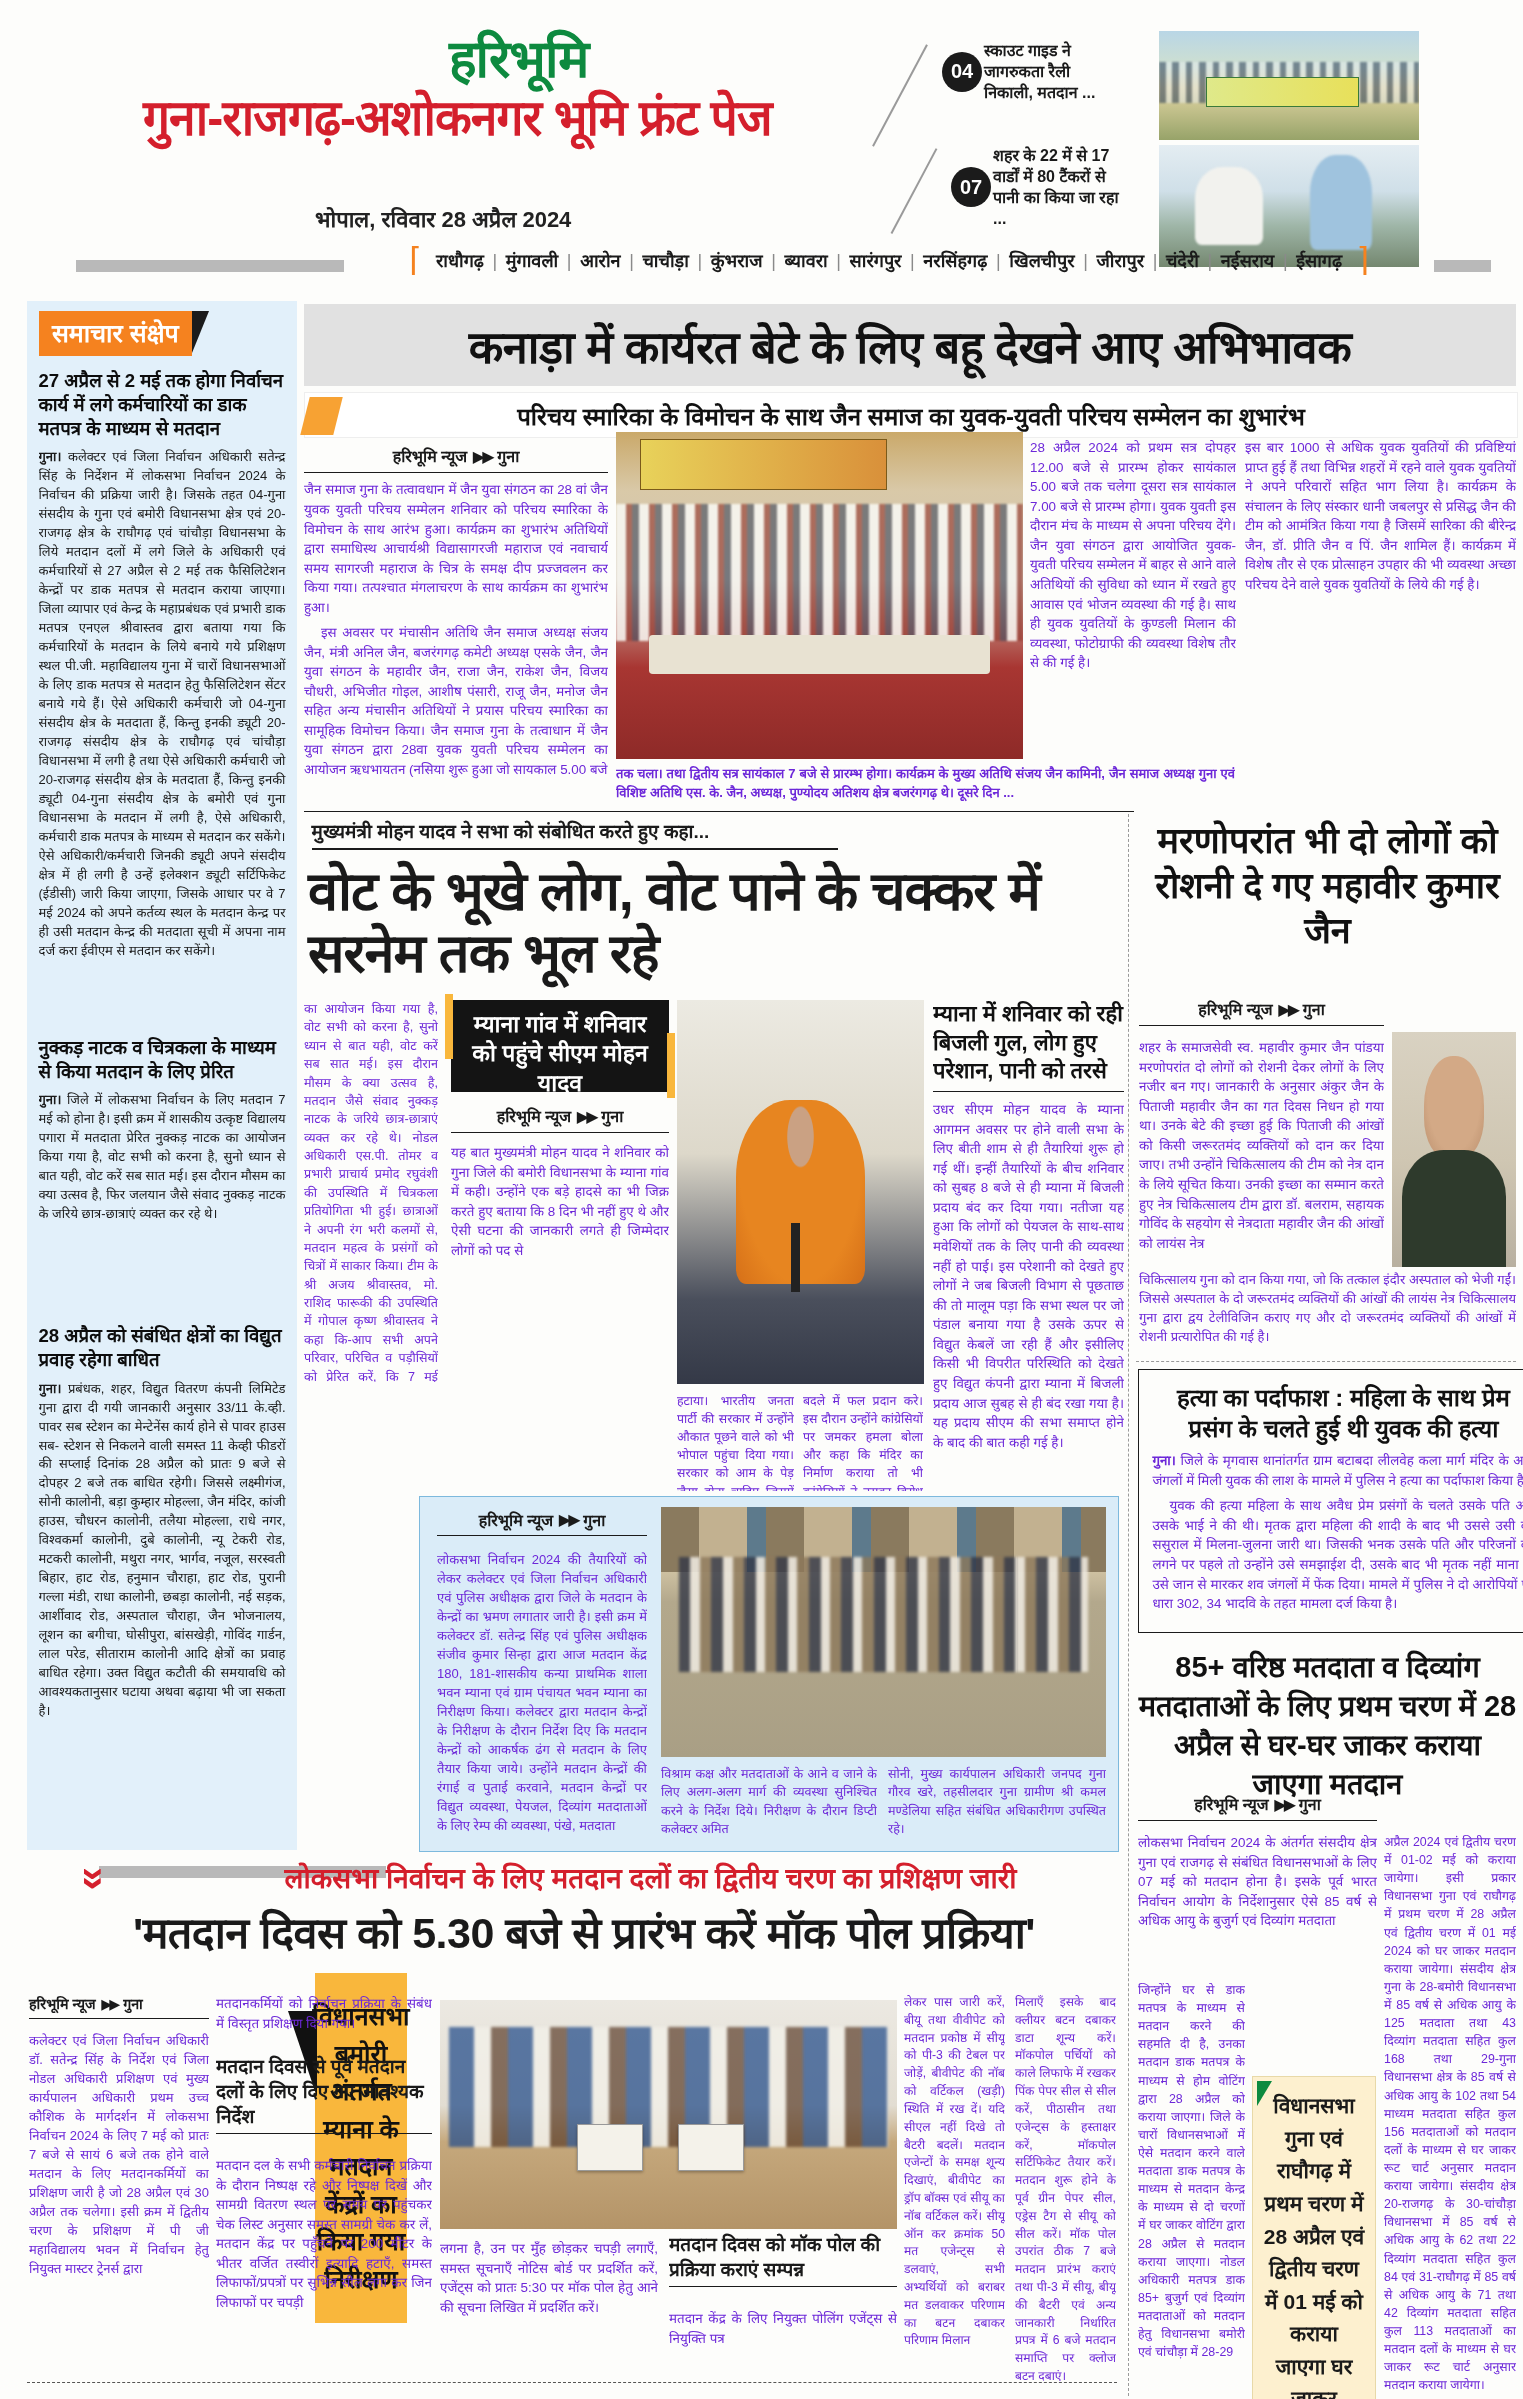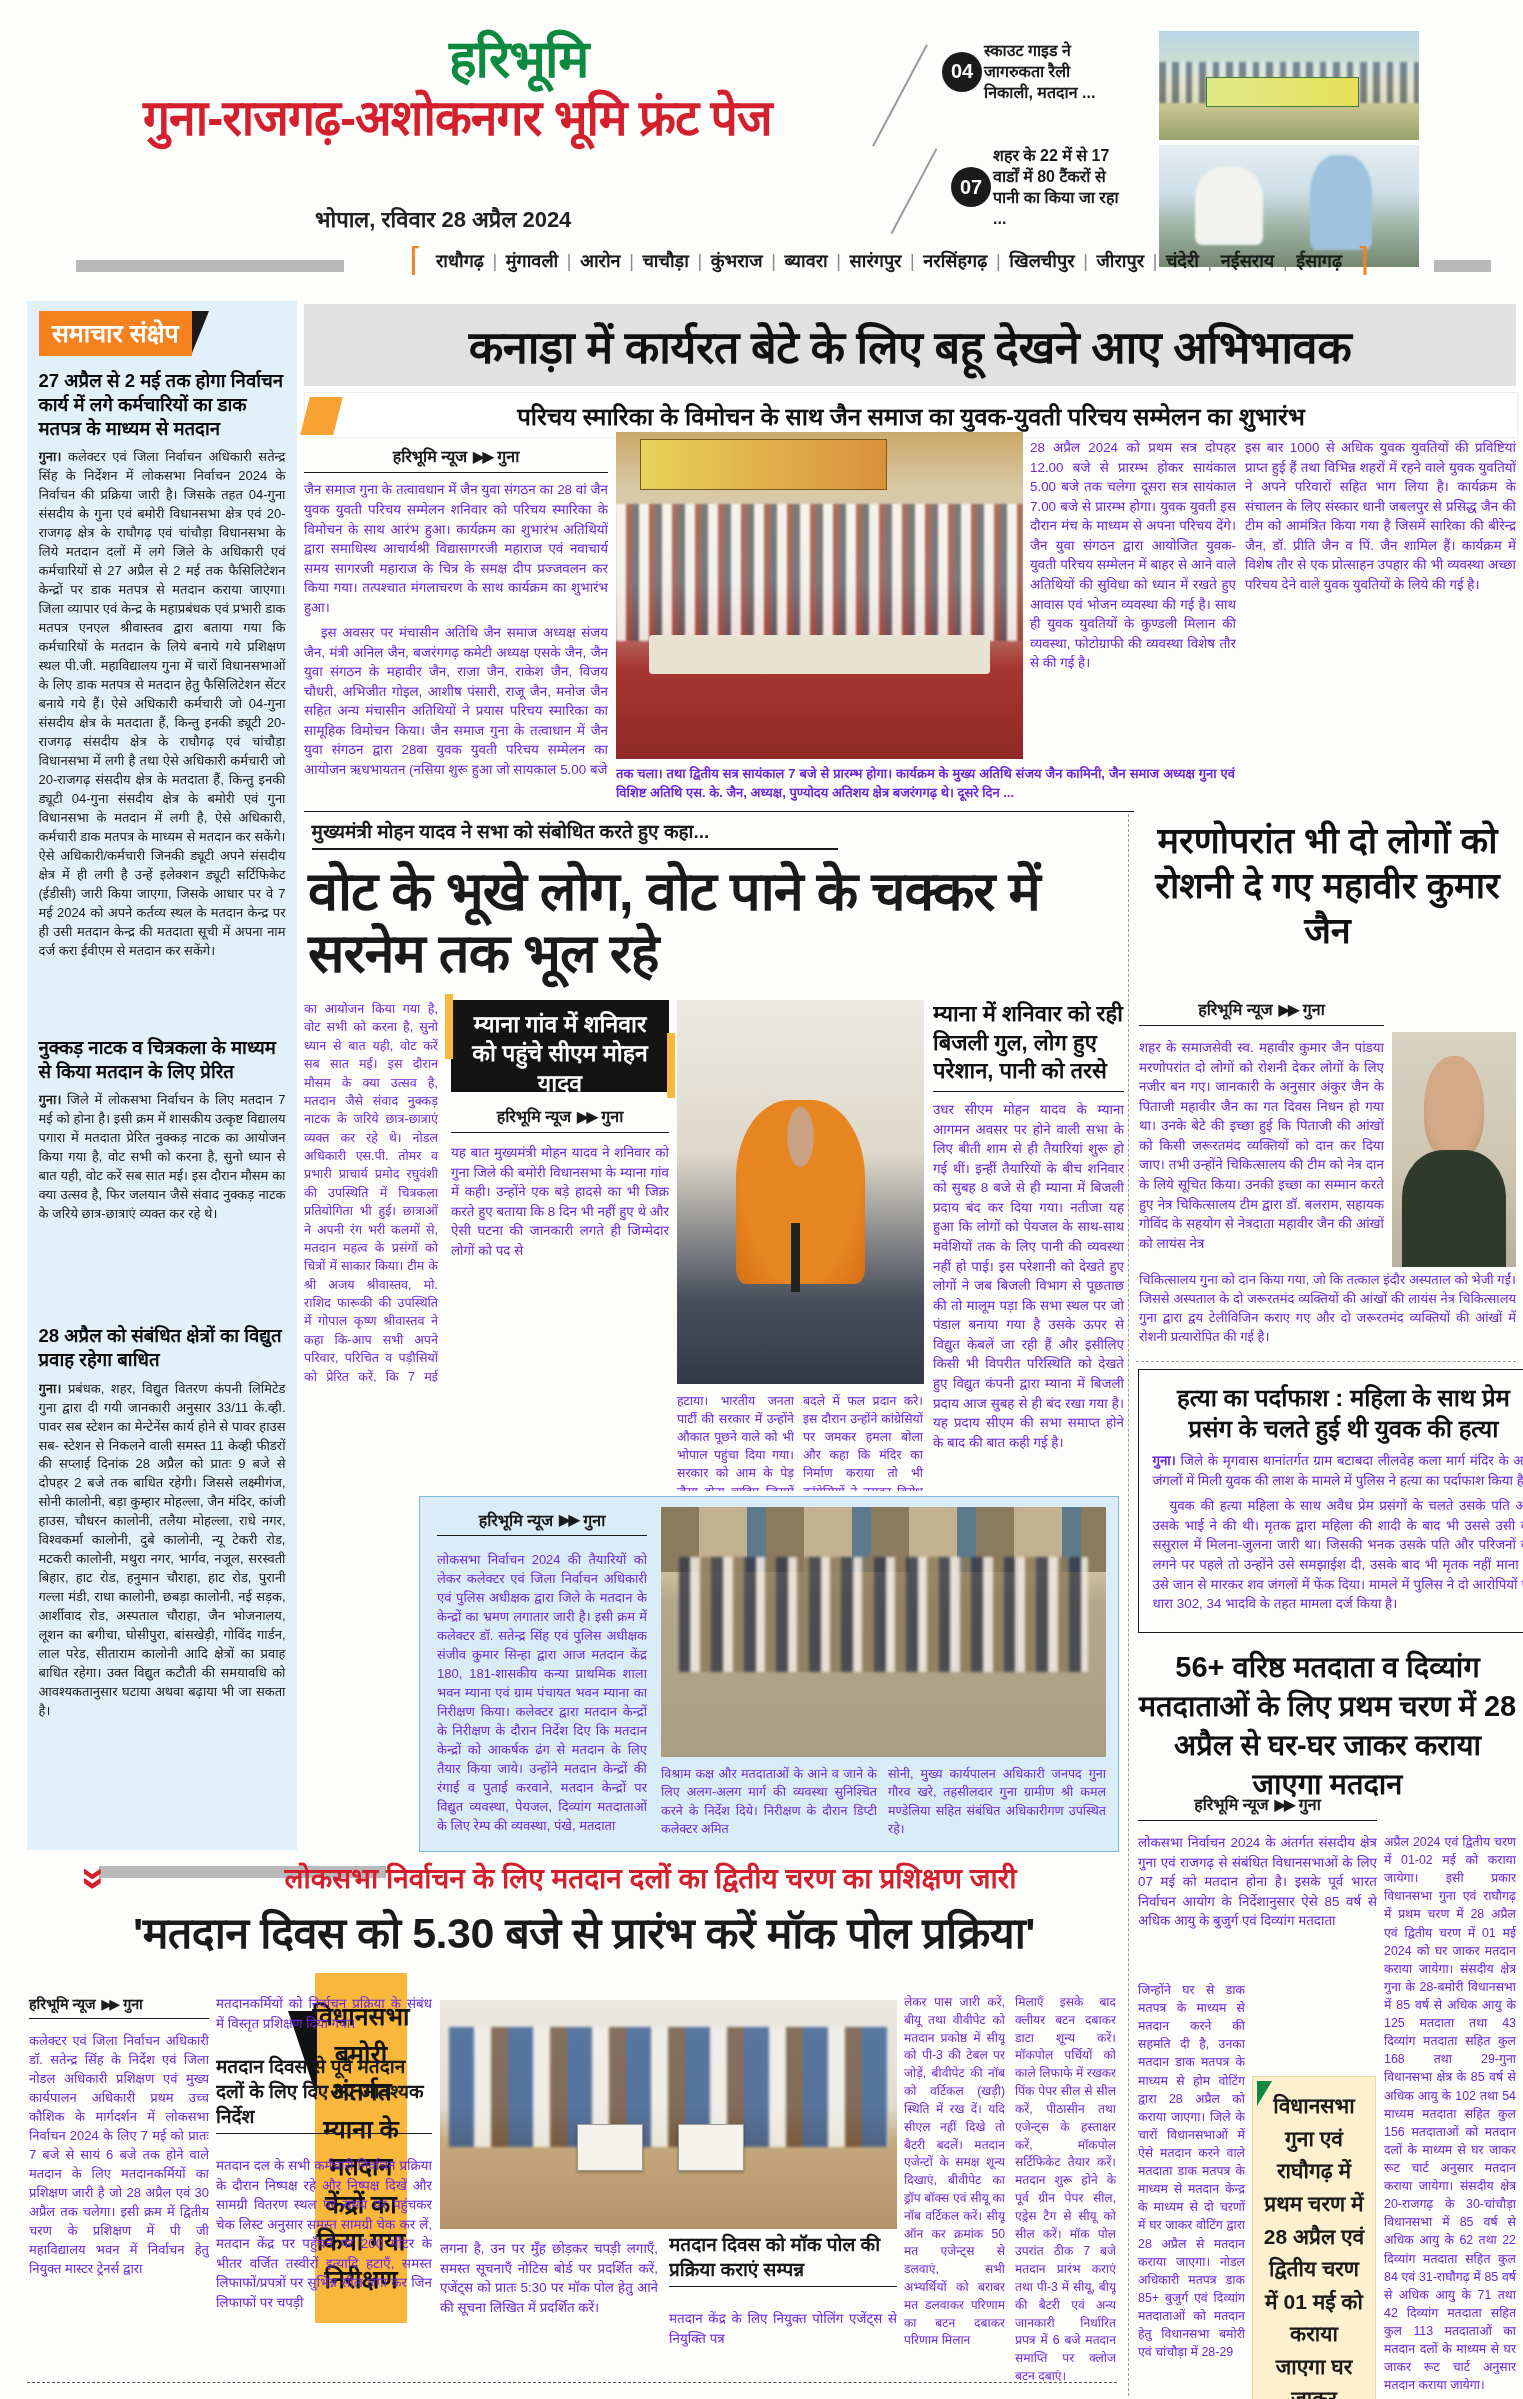--- a/index.html
+++ b/index.html
@@ -227,21 +227,21 @@
 
 <div class="abs murderbox" style="left:1138px;top:1369px;width:411px;height:264px">
   <h3>हत्या का पर्दाफाश : महिला के साथ प्रेम प्रसंग के चलते हुई थी युवक की हत्या</h3>
   <div class="txt" style="font-size:13.4px">
     <p><span class="lead">गुना।</span> <span>जिले के मृगवास थानांतर्गत ग्राम बटाबदा लीलवेह कला मार्ग मंदिर के आगे जंगलों में मिली युवक की लाश के मामले में पुलिस ने हत्या का पर्दाफाश किया है।</span></p>
     <p>युवक की हत्या महिला के साथ अवैध प्रेम प्रसंगों के चलते उसके पति और उसके भाई ने की थी। मृतक द्वारा महिला की शादी के बाद भी उससे उसी की ससुराल में मिलना-जुलना जारी था। जिसकी भनक उसके पति और परिजनों को लगने पर पहले तो उन्होंने उसे समझाईश दी, उसके बाद भी मृतक नहीं माना तो उसे जान से मारकर शव जंगलों में फेंक दिया। मामले में पुलिस ने दो आरोपियों पर धारा 302, 34 भादवि के तहत मामला दर्ज किया है।</p>
   </div>
 </div>
 
 <div class="abs head85" style="left:1138px;top:1648px;width:379px">
-  <h2 style="font-size:29px;line-height:1.35">56+ वरिष्ठ मतदाता व दिव्यांग मतदाताओं के लिए प्रथम चरण में 28 अप्रैल से घर-घर जाकर कराया जाएगा मतदान</h2>
+  <h2 style="font-size:29px;line-height:1.35">85+ वरिष्ठ मतदाता व दिव्यांग मतदाताओं के लिए प्रथम चरण में 28 अप्रैल से घर-घर जाकर कराया जाएगा मतदान</h2>
 </div>
 <div class="abs" style="left:1138px;top:1793px;width:239px">
   <div class="byline">
     <span>हरिभूमि न्यूज</span>
     <span class="arr">▶▶</span>
     <span>गुना</span>
   </div>
 </div>
 <div class="abs txt" style="left:1138px;top:1833px;width:239px;height:143px">लोकसभा निर्वाचन 2024 के अंतर्गत संसदीय क्षेत्र गुना एवं राजगढ़ से संबंधित विधानसभाओं के लिए 07 मई को मतदान होना है। इसके पूर्व भारत निर्वाचन आयोग के निर्देशानुसार ऐसे 85 वर्ष से अधिक आयु के बुजुर्ग एवं दिव्यांग मतदाता</div>
 <div class="abs txt" style="left:1138px;top:1981px;width:107px;height:409px;font-size:12.4px">जिन्होंने घर से डाक मतपत्र के माध्यम से मतदान करने की सहमति दी है, उनका मतदान डाक मतपत्र के माध्यम से होम वोटिंग द्वारा 28 अप्रैल को कराया जाएगा। जिले के चारों विधानसभाओं में ऐसे मतदान करने वाले मतदाता डाक मतपत्र के माध्यम से मतदान केन्द्र के माध्यम से दो चरणों में घर जाकर वोटिंग द्वारा 28 अप्रैल से मतदान कराया जाएगा। नोडल अधिकारी मतपत्र डाक 85+ बुजुर्ग एवं दिव्यांग मतदाताओं को मतदान हेतु विधानसभा बमोरी एवं चांचौड़ा में 28-29</div>

